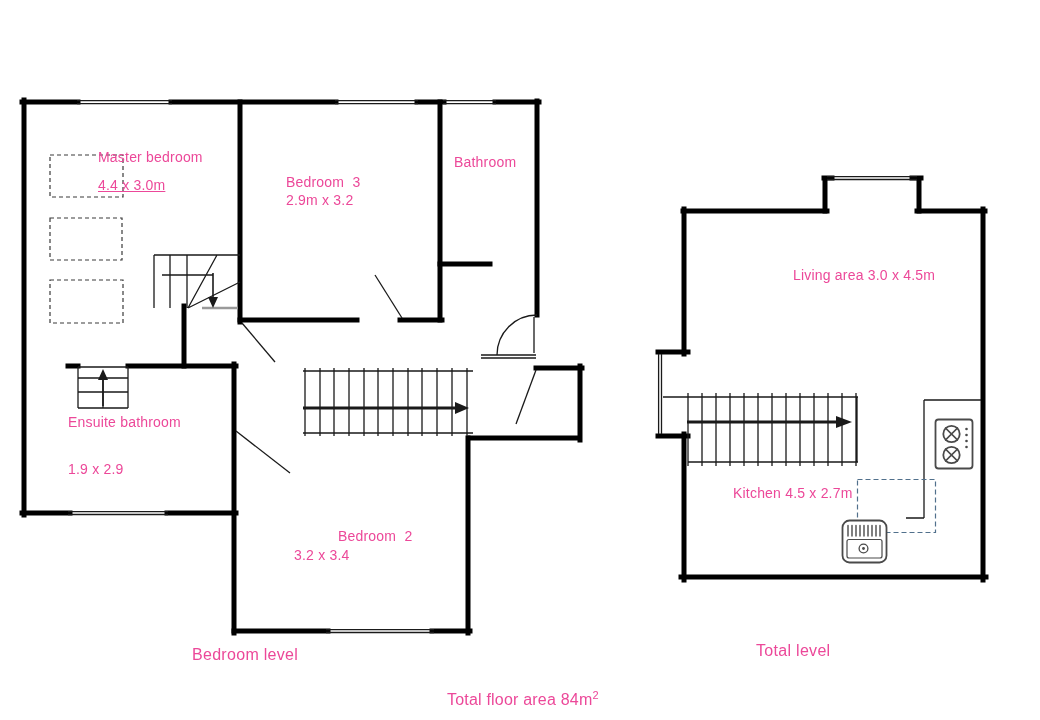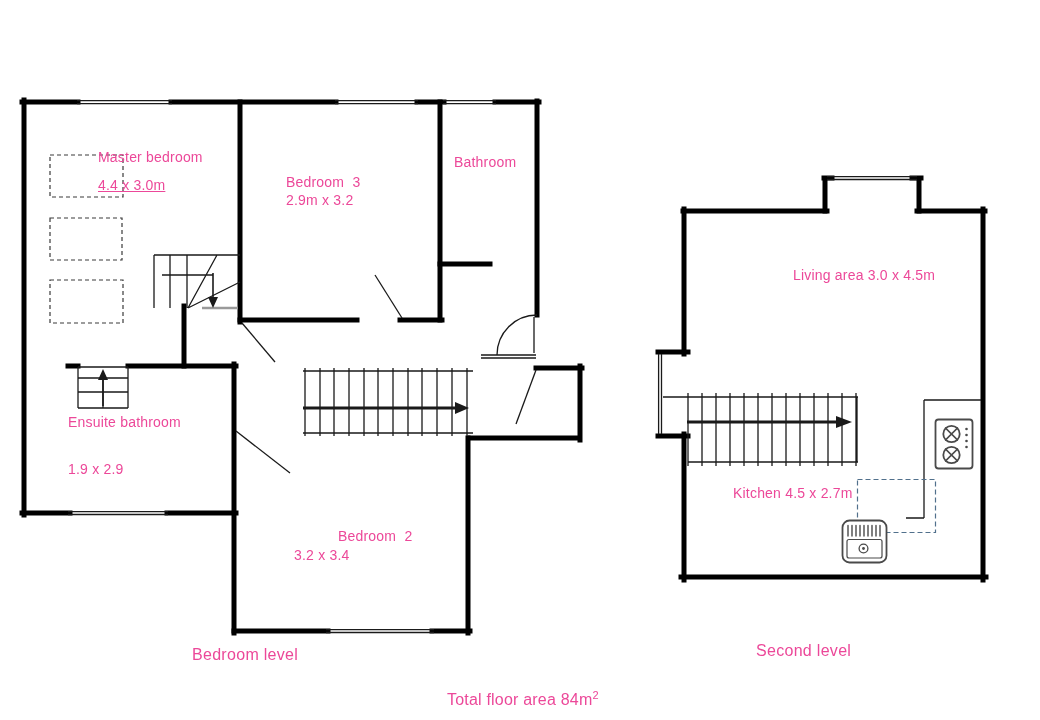--- a/index.html
+++ b/index.html
@@ -146,17 +146,17 @@
   <div class="lbl" style="left:68px;top:413px;">Ensuite bathroom</div>
   <div class="lbl" style="left:68px;top:451px;margin-top:9px;">1.9 x 2.9</div>
 
   <div class="lbl" style="left:294px;top:527px;margin-left:44px;">Bedroom  2</div>
   <div class="lbl" style="left:294px;top:546px;">3.2 x 3.4</div>
 
   <div class="lbl" style="left:793px;top:266px;">Living area 3.0 x 4.5m</div>
   <div class="lbl" style="left:733px;top:484px;">Kitchen 4.5 x 2.7m</div>
 
   <div class="lbl caption" style="left:192px;top:646px;">Bedroom level</div>
-  <div class="lbl caption" style="left:756px;top:642px;">Second level</div>
+  <div class="lbl caption" style="left:756px;top:642px;">Total level</div>
 
   <div class="lbl total" style="left:434px;top:686px;"><span>Total floor area 84m</span><sup>2</sup></div>
 
 </div>
 
 </body></html>

